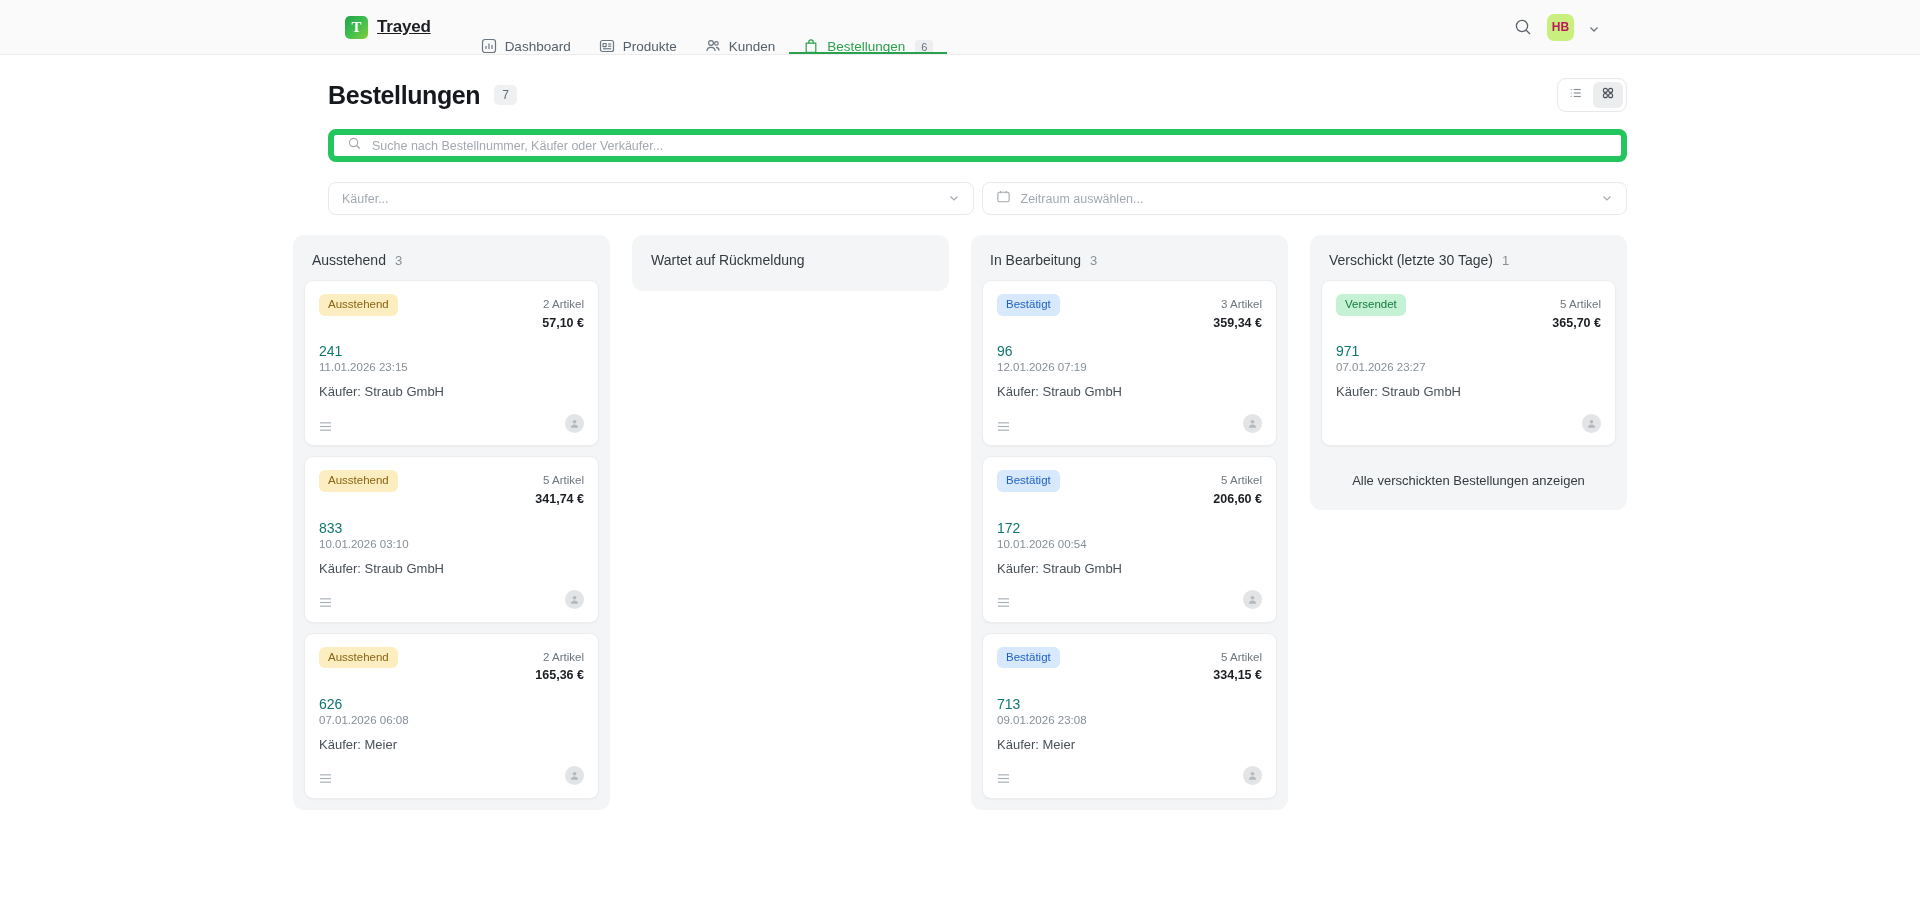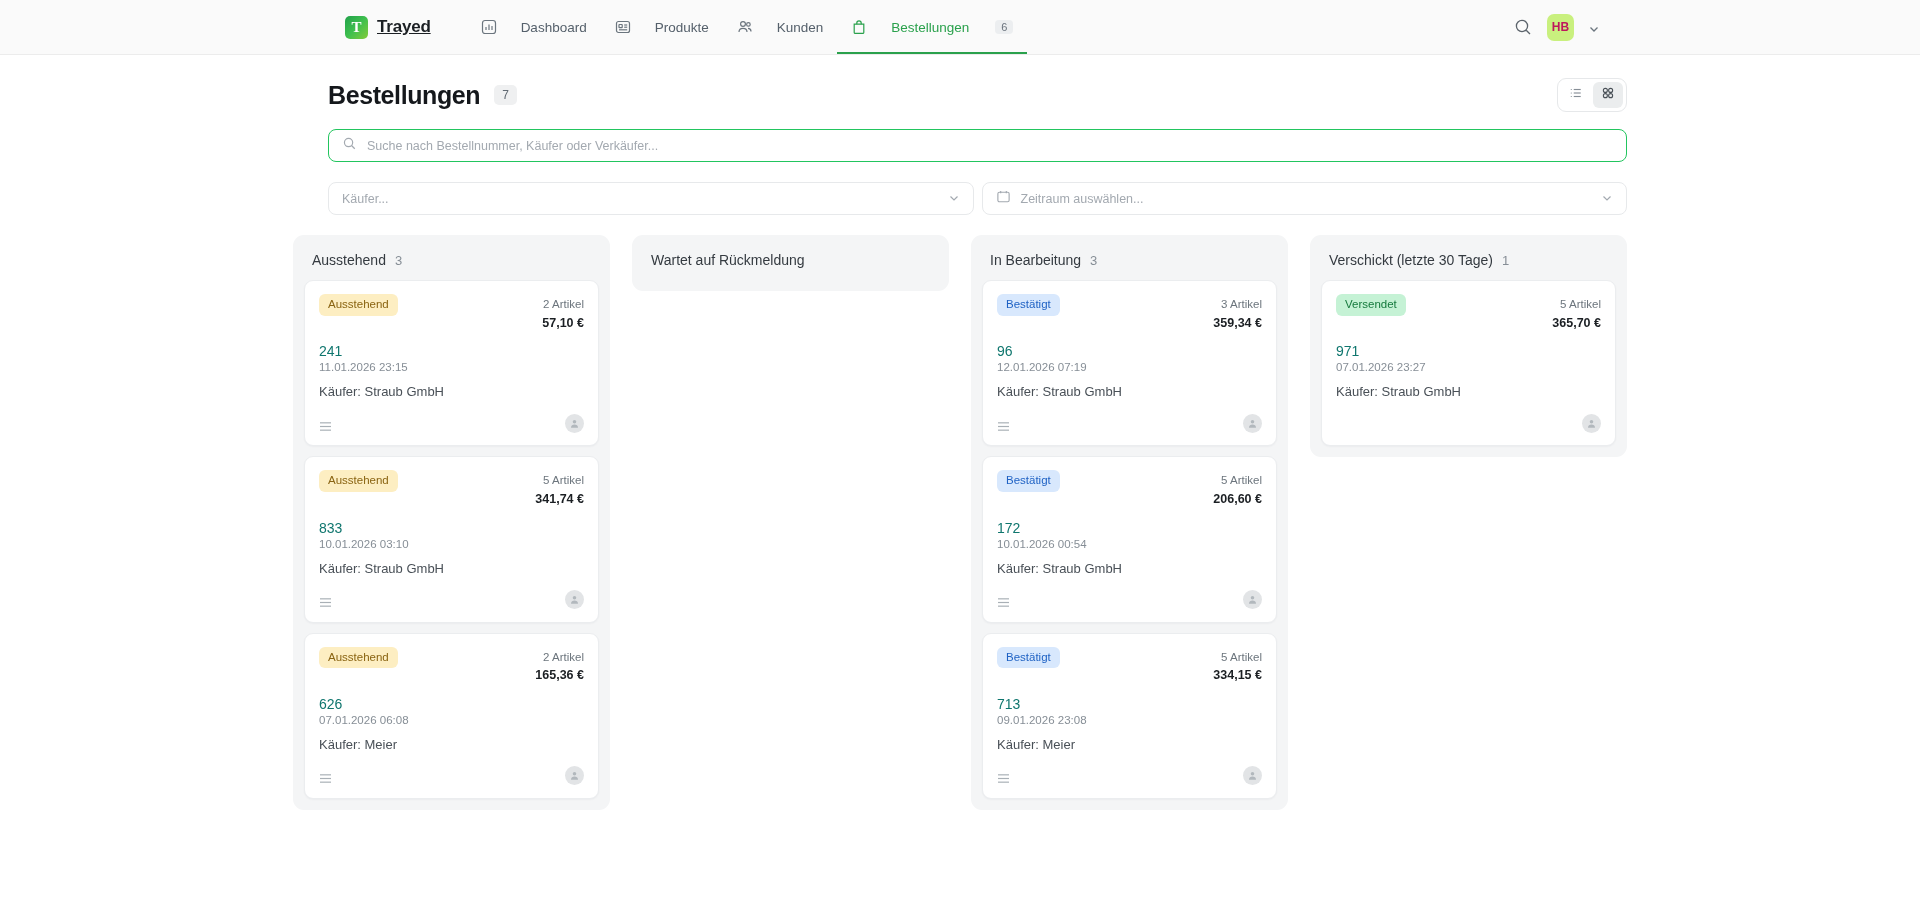--- a/index.html
+++ b/index.html
@@ -38,21 +38,21 @@
     border-radius: 5px;
     background: linear-gradient(135deg, #21a14a 0%, #3fbf4e 50%, #84cc3a 100%);
     display: flex; align-items: center; justify-content: center;
     color: #fff; font-weight: bold; font-size: 15px; line-height: 1;
     font-family: "Liberation Serif", serif;
   }
   .brand-name {
     font-size: 17px; font-weight: bold; color: #1b1f23; letter-spacing: -0.2px; text-decoration: underline;
   }
   .nav-item {
-    display: flex; align-items: center; gap: 24px;
+    display: flex; align-items: flex-end; gap: 8px;
     height: 100%;
     padding: 0 14px;
     font-size: 13.5px;
     color: #55606b;
     cursor: pointer;
     position: relative;
   }
   .nav-item.active { color: #2aa14c; }
   .nav-item.active::after {
     content: "";
@@ -128,21 +128,21 @@
     display: flex; align-items: center; justify-content: center;
     cursor: pointer;
     background: transparent;
   }
   .vt-btn.active { background: #ebedee; }
 
   
   .filters { margin: 14px 293px 0 328px; }
   .searchbar {
     height: 33px;
-    border: 1px solid #22c55e;
+    border: 6px solid #22c55e;
     border-radius: 8px;
     background: #fff;
     display: flex;
     align-items: center;
     padding: 0 13px;
     gap: 10px;
   }
   .searchbar input {
     flex: 1;
     border: none;
@@ -563,16 +563,17 @@
           <div class="card-foot">
             <span></span>
             <span class="mini-avatar">
               <svg viewBox="0 0 16 16" width="11" height="11" fill="#b2b8bd">
                 <circle cx="8" cy="5.4" r="2.6"></circle>
                 <path d="M2.9 14c0-2.8 2.3-4.4 5.1-4.4s5.1 1.6 5.1 4.4z"></path>
               </svg>
             </span>
           </div>
         </div>
+        <div class="col-link">Alle verschickten Bestellungen anzeigen</div>
       </div>
     </div>
 
 </div>
 
 </body></html>

